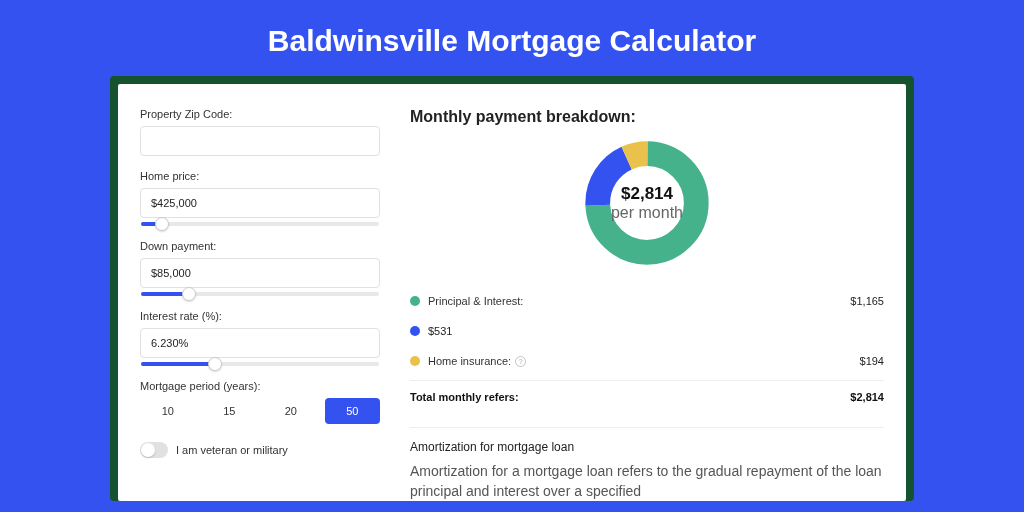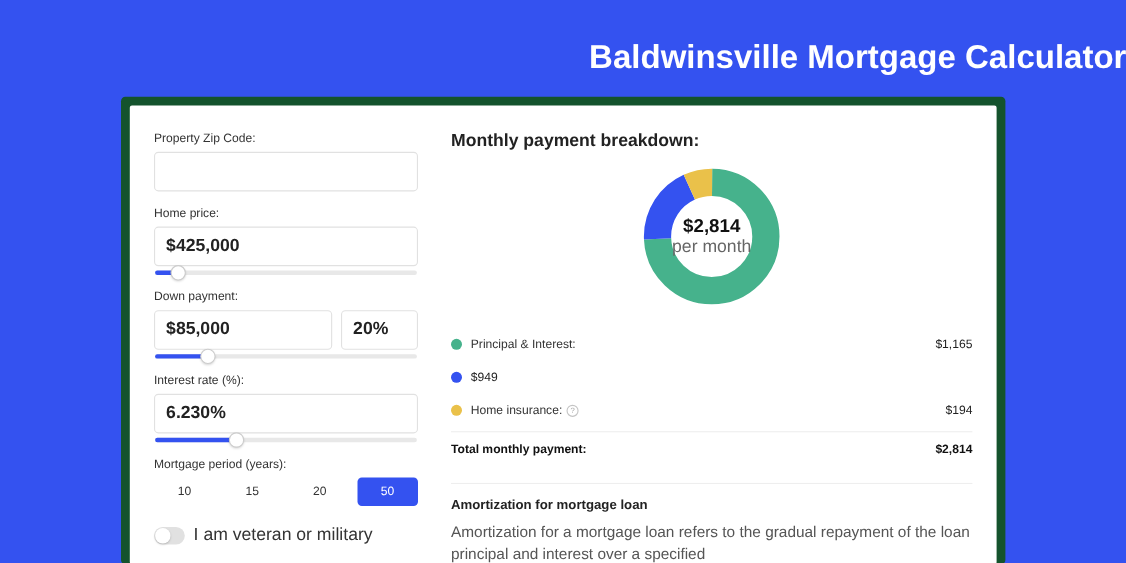--- a/index.html
+++ b/index.html
@@ -1,53 +1,53 @@
 <!DOCTYPE html>
 <html><head>
 <meta charset="utf-8">
 <style>
 * { box-sizing: border-box; margin: 0; padding: 0; font-family: -apple-system, BlinkMacSystemFont, 'Segoe UI', Arial, sans-serif; }
 body { width: 1024px; height: 512px; background: #3452f0; overflow: hidden; position: relative; }
-.page-title { color: #fff; font-size: 30px; font-weight: 700; text-align: right; padding: 36px 0 18px; }
+.page-title { color: #fff; font-size: 30px; font-weight: 700; text-align: center; padding: 24px 0 18px; }
 .card { background: #14532d; margin: 0 110px; padding: 8px 8px 0; border-radius: 4px; }
 .inner { background: #fff; border-radius: 2px; display: flex; padding: 24px 22px 0; gap: 26px; min-height: 390px; }
 .left { width: 240px; flex-shrink: 0; }
 .right { flex: 1; border-left: 0px solid #eee; padding-left: 4px; }
 .field { margin-bottom: 14px; }
 .lbl { font-size: 11px; color: #333; margin-bottom: 6px; display: block; }
-.input { width: 100%; border: 1px solid #e1e1e1; border-radius: 4px; padding: 8px 10px; font-size: 16px; color: #222; background: #fff; font-weight: bold; }
+.input { width: 100%; border: 1px solid #e1e1e1; border-radius: 4px; padding: 8px 10px; font-size: 11px; color: #222; background: #fff; }
 .dp-row { display: flex; gap: 8px; }
 .dp-row .input:first-child { flex: 1; }
 .dp-row .input:last-child { width: 70px; }
 .slider-track { position: relative; height: 4px; background: #e8e8e8; border-radius: 2px; margin: 4px 1px 0; }
 .slider-fill { position: absolute; height: 100%; background: #3452f0; border-radius: 2px; left: 0; }
 .slider-thumb { position: absolute; width: 14px; height: 14px; background: #fff; border: 1px solid #ccc; border-radius: 50%; top: -5px; transform: translateX(-50%); box-shadow: 0 1px 2px rgba(0,0,0,.15); }
 .period-row { display: flex; gap: 6px; }
 .period-btn { flex: 1; padding: 7px 0; font-size: 11px; text-align: center; border-radius: 4px; cursor: pointer; color: #333; }
 .period-btn.active { background: #3452f0; color: #fff; }
 .toggle-row { display: flex; align-items: center; gap: 8px; margin-top: 18px; }
 .toggle { width: 28px; height: 16px; background: #e1e1e1; border-radius: 8px; position: relative; flex-shrink: 0; }
 .toggle-dot { width: 14px; height: 14px; background: #fff; border-radius: 50%; position: absolute; top: 1px; left: 1px; box-shadow: 0 1px 2px rgba(0,0,0,.2); }
-.toggle-lbl { font-size: 16px; color: #333; text-align: right; }
+.toggle-lbl { font-size: 11px; color: #333; text-align: right; }
 .section-title { font-size: 16px; font-weight: 700; color: #222; margin-bottom: 12px; }
 .donut-wrap { position: relative; width: 130px; height: 130px; margin: 8px auto 18px; }
 .donut { width: 100%; height: 100%; }
 .donut-center { position: absolute; inset: 0; display: flex; flex-direction: column; align-items: center; justify-content: center; }
 .donut-amount { font-size: 17px; font-weight: 700; color: #111; }
 .donut-sub { font-size: 16px; color: #666; }
 .breakdown-row { display: flex; align-items: center; padding: 9px 0; border-bottom: 0px solid #f4f4f4; }
 .dot { width: 10px; height: 10px; border-radius: 50%; margin-right: 8px; flex-shrink: 0; }
 .bk-label { font-size: 11px; color: #333; flex: 1; display: flex; align-items: center; gap: 4px; }
 .bk-val { font-size: 11px; color: #222; }
 .info-ic { width: 11px; height: 11px; border: 1px solid #c4c4c4; border-radius: 50%; display: inline-flex; align-items: center; justify-content: center; font-size: 7px; color: #aaa; }
 .total-row { display: flex; padding: 10px 0; border-top: 1px solid #eee; margin-top: 4px; }
 .total-row .bk-label { font-weight: 700; color:#111; }
 .total-row .bk-val { font-weight: 700; color:#111; }
 .amort { border-top: 1px solid #eee; padding-top: 12px; margin-top: 14px; }
-.amort-title { font-size: 12px; font-weight: 700; color: #222; margin-bottom: 8px; }
+.amort-title { font-size: 12px; font-weight: 400; color: #222; margin-bottom: 8px; }
 .amort-text { font-size: 14px; color: #555; line-height: 1.4; }
 </style>
 </head>
 <body>
 
 <h1 class="page-title">Baldwinsville Mortgage Calculator</h1>
 
 <div class="card">
   <div class="inner">
 
@@ -64,21 +64,20 @@
         <div class="slider-track">
           <div class="slider-fill" style="width:9%"></div>
           <div class="slider-thumb" style="left:9%"></div>
         </div>
       </div>
 
       <div class="field">
         <label class="lbl">Down payment:</label>
         <div class="dp-row">
           <input class="input" value="$85,000" style="">
-          <input class="input" value="20%" style="">
         </div>
         <div class="slider-track">
           <div class="slider-fill" style="width:20%"></div>
           <div class="slider-thumb" style="left:20%"></div>
         </div>
       </div>
 
       <div class="field">
         <label class="lbl">Interest rate (%):</label>
         <input class="input" value="6.230%" style="">
@@ -123,32 +122,32 @@
         </div>
       </div>
 
       <div class="breakdown-row">
         <span class="dot" style="background:#46b28c"></span>
         <span class="bk-label">Principal &amp; Interest:</span>
         <span class="bk-val">$1,165</span>
       </div>
       <div class="breakdown-row">
         <span class="dot" style="background:#3452f0"></span>
-        <span class="bk-val">$949</span>
+        <span class="bk-val">$531</span>
       </div>
       <div class="breakdown-row">
         <span class="dot" style="background:#eac14a"></span>
         <span class="bk-label">
             <span>Home insurance:</span> 
             <span class="info-ic">?</span>
           </span>
         <span class="bk-val">$194</span>
       </div>
       <div class="total-row">
-        <span class="bk-label">Total monthly payment:</span>
+        <span class="bk-label">Total monthly refers:</span>
         <span class="bk-val">$2,814</span>
       </div>
 
       <div class="amort">
         <div class="amort-title">Amortization for mortgage loan</div>
         <div class="amort-text">Amortization for a mortgage loan refers to the gradual repayment of the loan principal and interest over a specified</div>
       </div>
     </div>
 
   </div>

